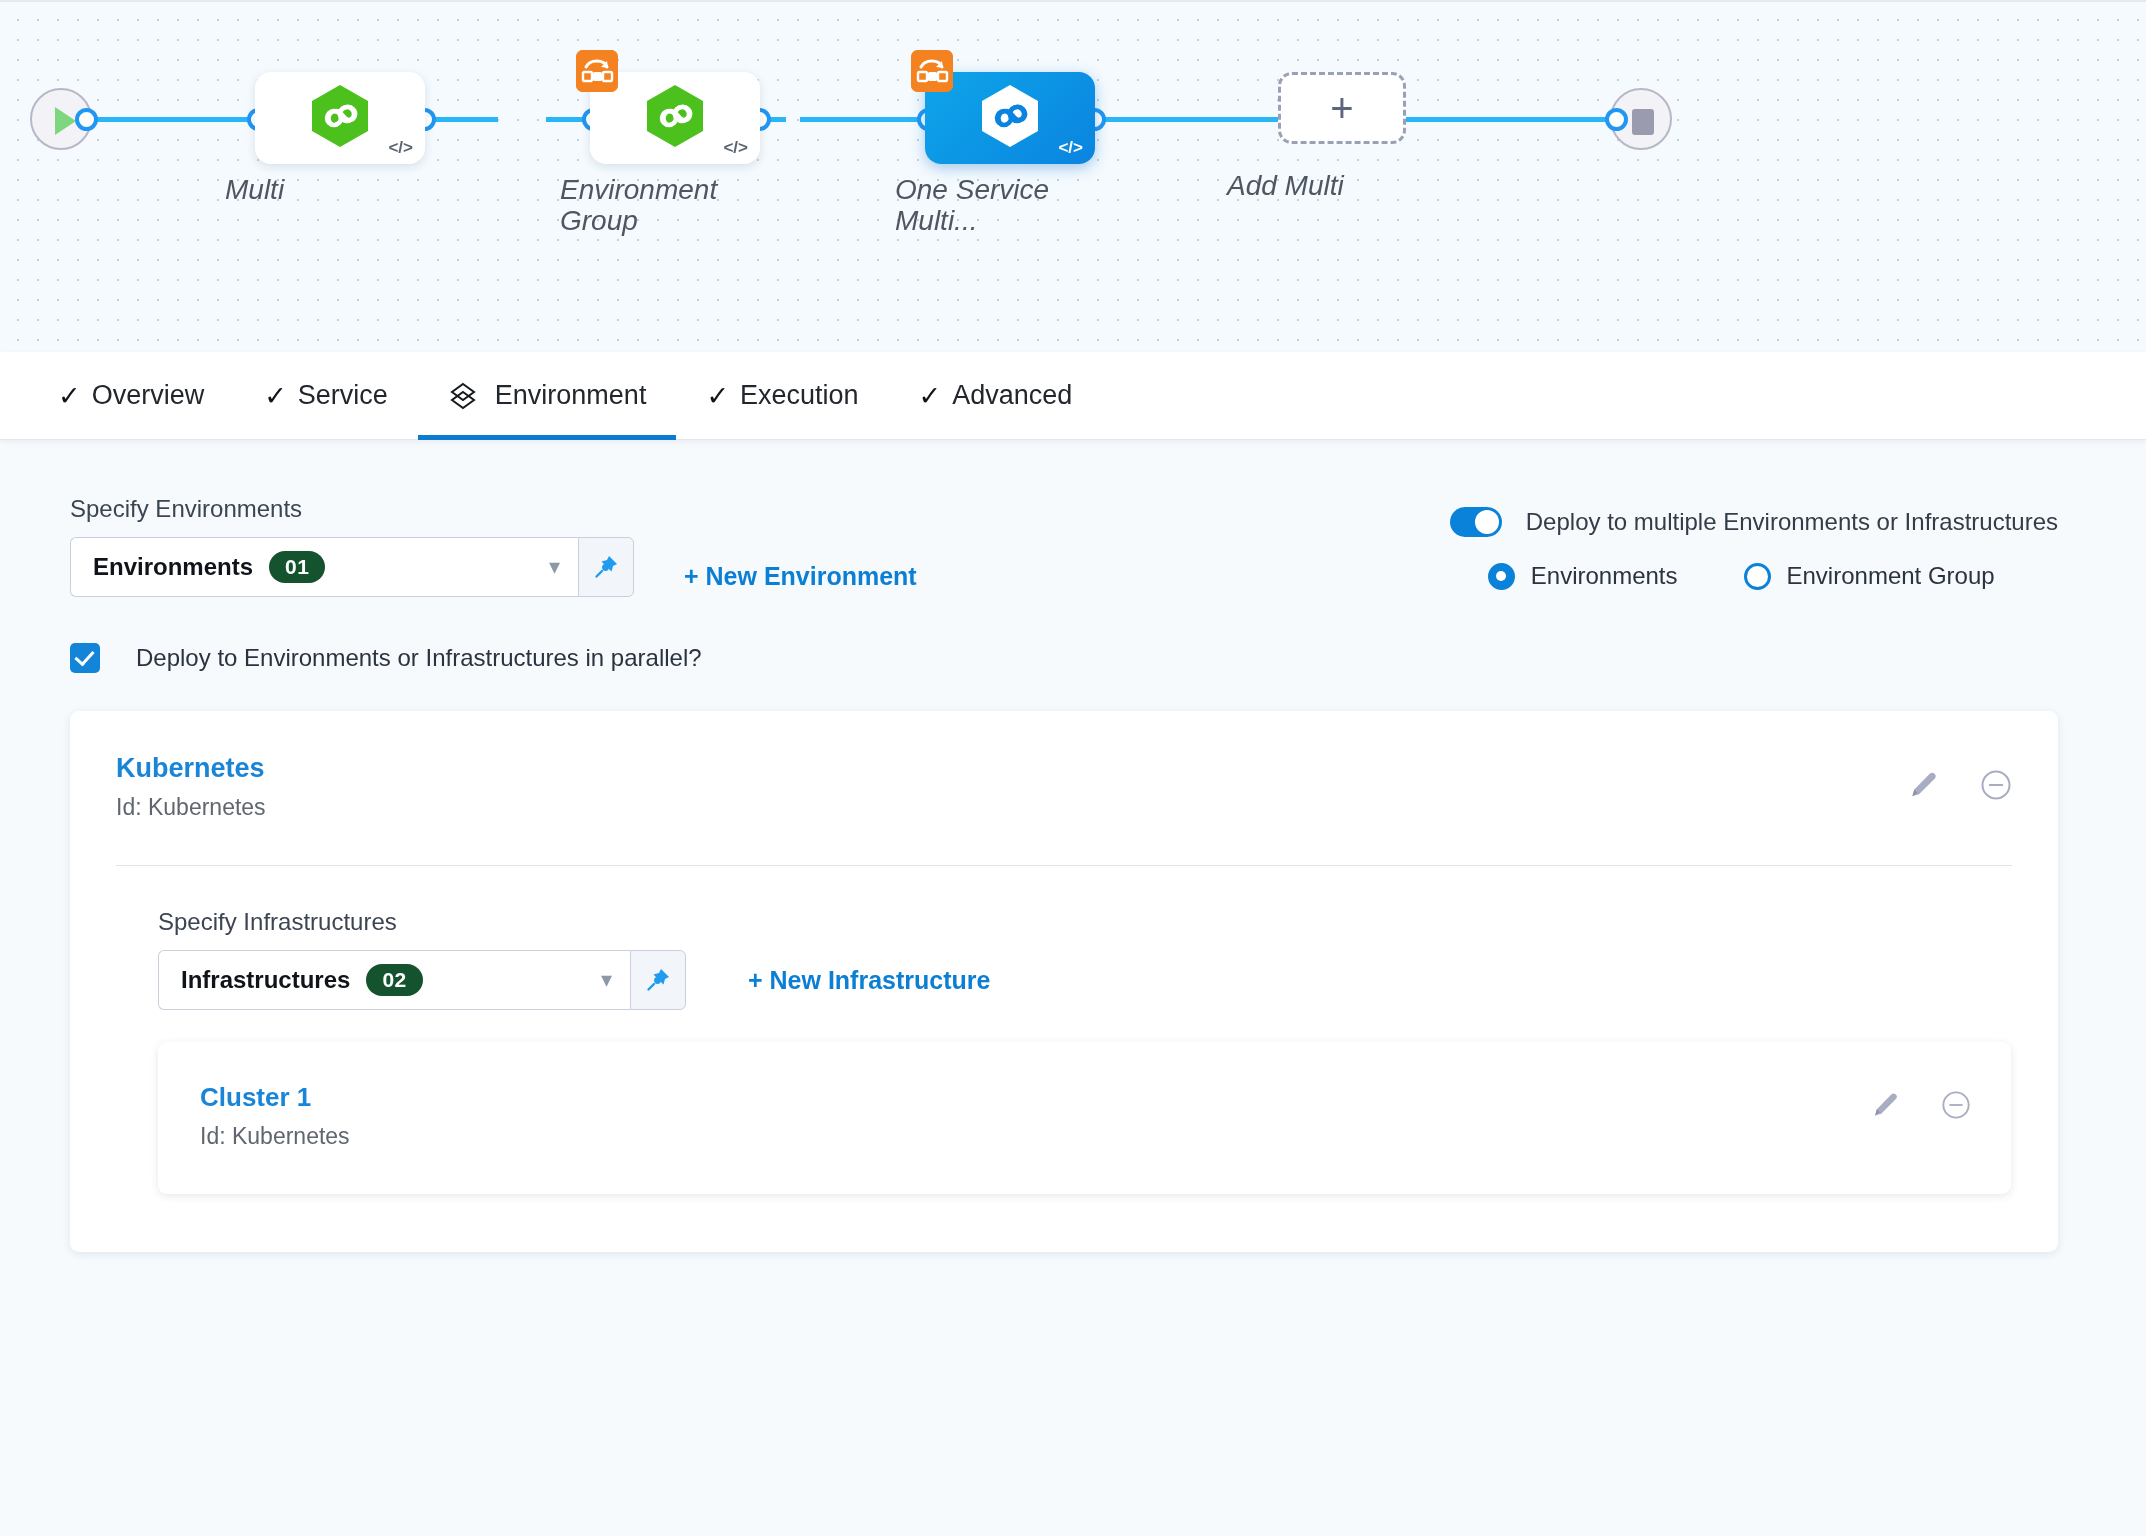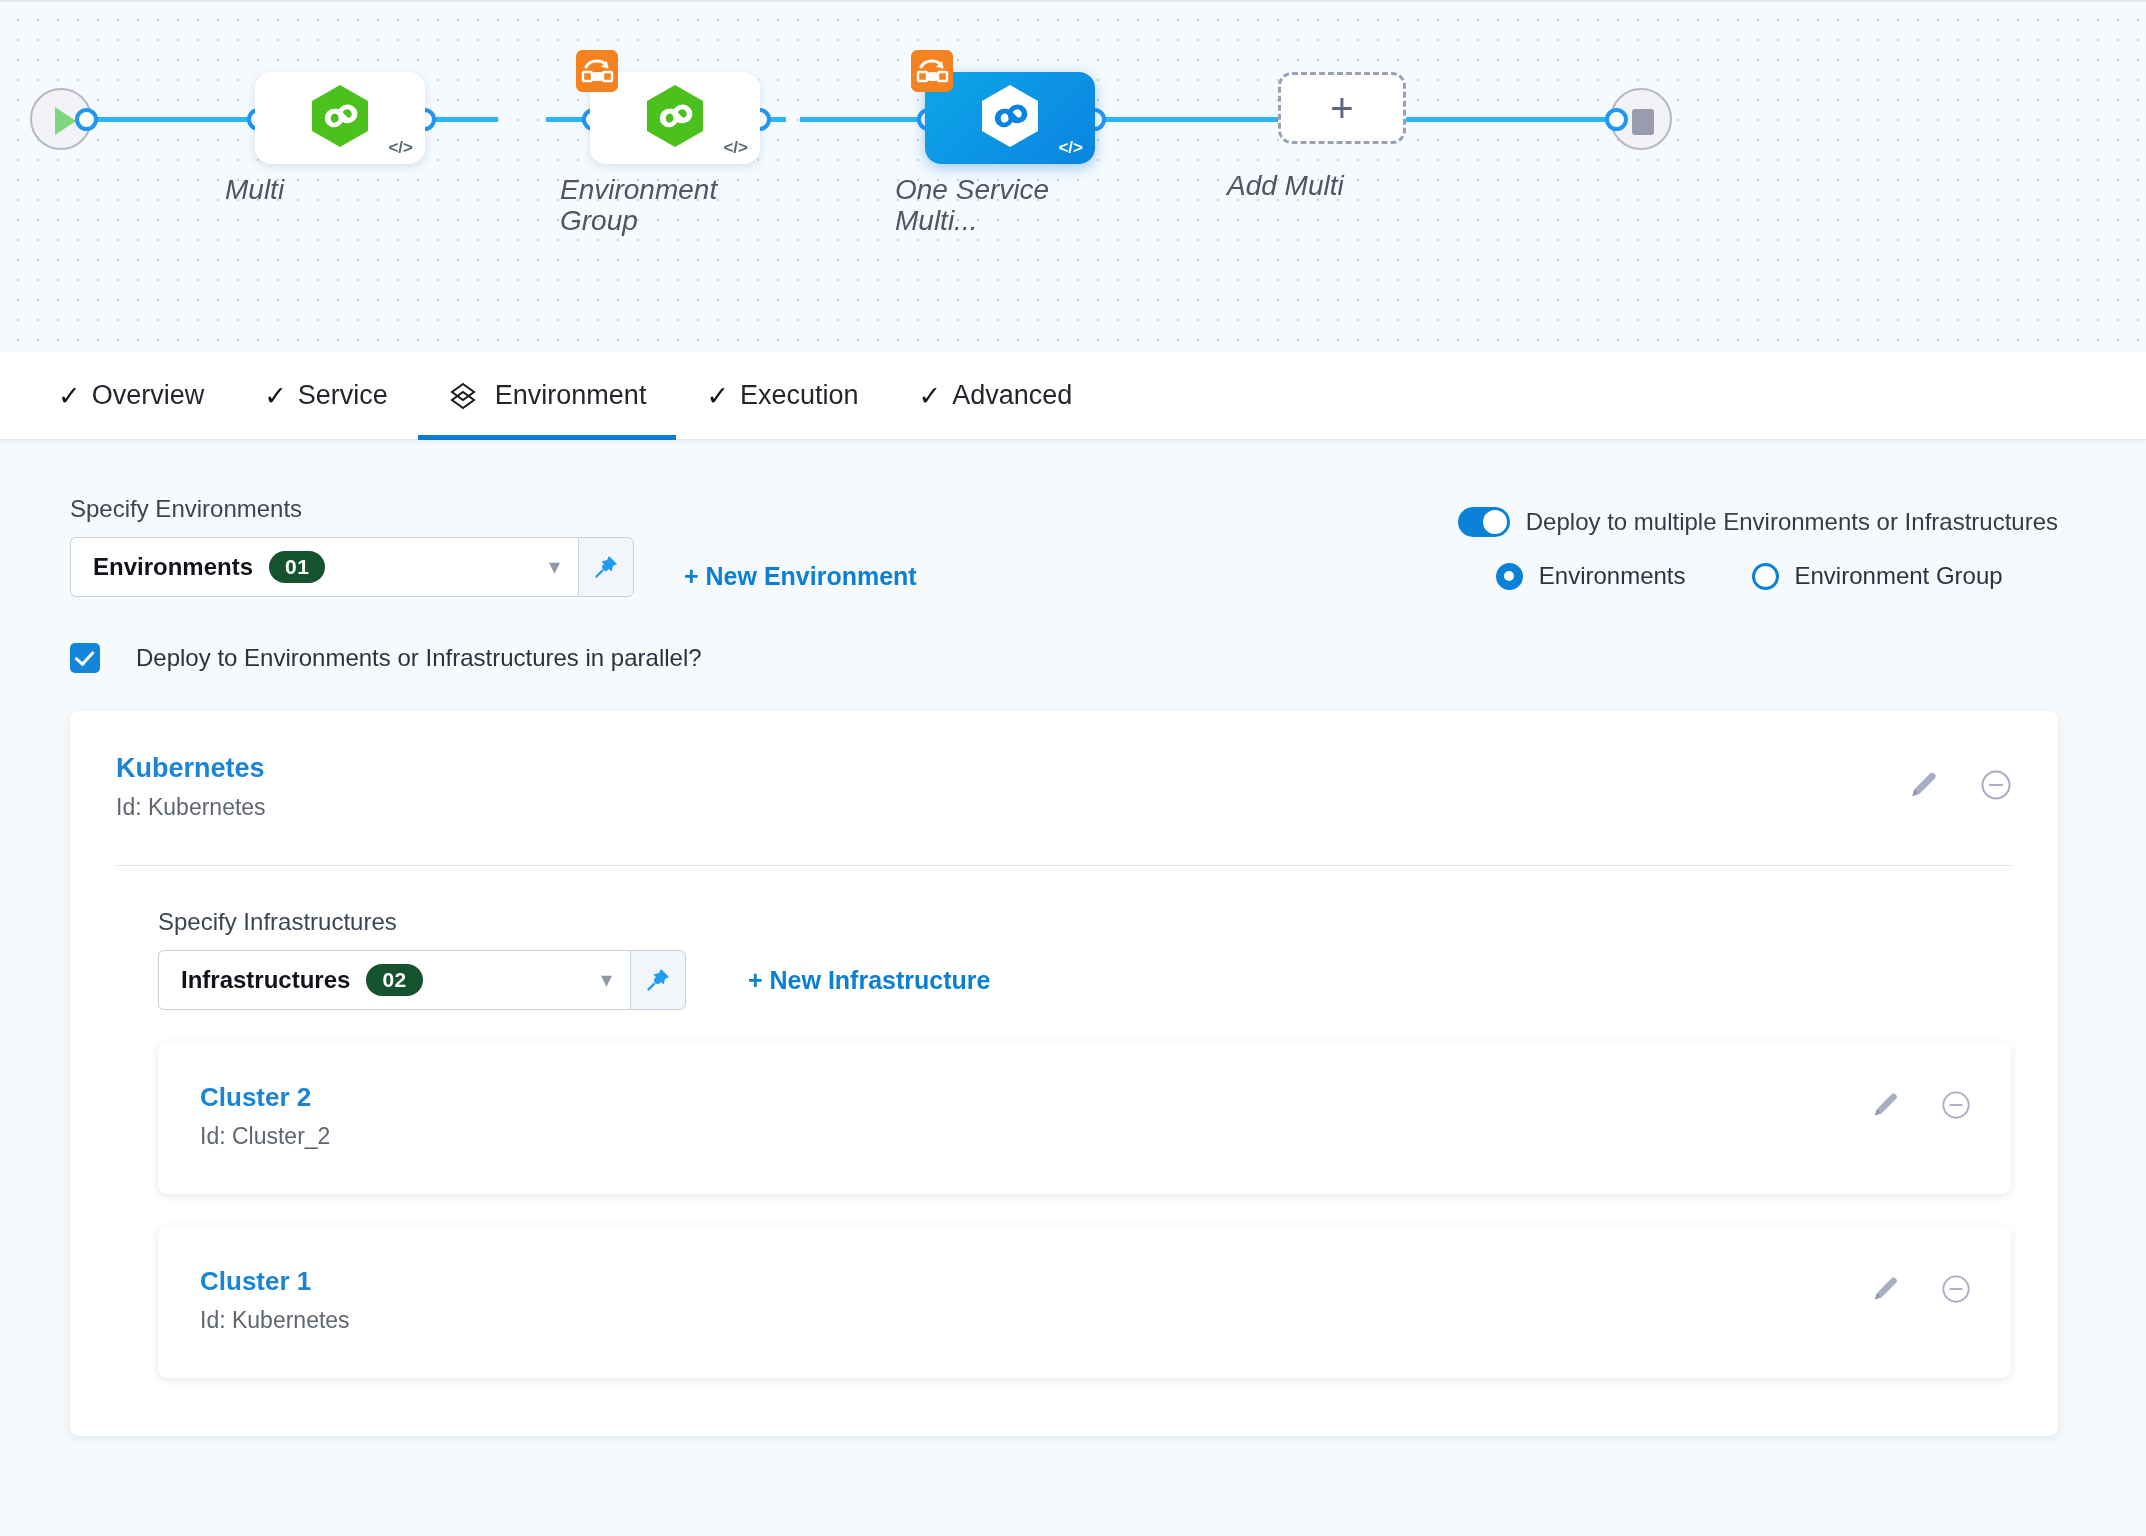--- a/index.html
+++ b/index.html
@@ -174,21 +174,21 @@
     border-radius: 0 6px 6px 0;
     display:flex; align-items:center; justify-content:center;
   }
   .link-blue {
     font-size: 25px; color: #0b7fd4; font-weight: 700;
     margin-left: 50px; align-self: center; cursor: pointer;
     padding-top: 18px;
   }
 
   .right-ctl { text-align: left; padding-top: 12px; }
-  .toggle-row { display:flex; align-items:center; gap: 16px; }
+  .toggle-row { display:flex; align-items:center; gap: 24px; }
   .switch {
     width: 52px; height: 30px; border-radius: 15px;
     background: #0b82d9; position: relative; flex: none;
   }
   .switch .knob {
     position:absolute; right: 3px; top: 3px;
     width: 24px; height: 24px; border-radius: 50%;
     background:#fff;
   }
   .toggle-text { font-size: 24px; color: #343c48; }
@@ -470,40 +470,20 @@
                 <path d="M16 2 L24 10 L20 12 L18.5 17.5 L8.5 7.5 L14 6 Z" fill="#1f9bf0"></path>
                 <path d="M9 17 L3.5 22.5" stroke="#1f9bf0" stroke-width="2.4" stroke-linecap="round"></path>
                 <circle cx="12.5" cy="13.5" r="3.4" fill="#1f9bf0"></circle>
               </svg>
             </span>
           </div>
         </div>
         <span class="infra-link">+ New Infrastructure</span>
       </div>
 
-      <div class="cluster-card">
-        <div>
-          <div class="cluster-title">Cluster 2</div>
-          <div class="cluster-sub">Id: Cluster_2</div>
-        </div>
-        <div class="cluster-acts">
-          <span class="icon-btn">
-            <svg width="28" height="28" viewBox="0 0 30 30">
-              <path d="M22 3.5 a3.5 3.5 0 0 1 4.9 4.9 L11 24.3 L4.4 26.2 L6.3 19.6 Z" fill="#a8adc2"></path>
-              <path d="M4.4 26.2 L6.3 19.6 L9.5 22.8 Z" fill="#8c92ab"></path>
-            </svg>
-          </span>
-          <span class="icon-btn">
-            <svg width="30" height="30" viewBox="0 0 32 32">
-              <circle cx="16" cy="16" r="13.5" fill="none" stroke="#a8adc2" stroke-width="2"></circle>
-              <line x1="9" y1="16" x2="23" y2="16" stroke="#a8adc2" stroke-width="2"></line>
-            </svg>
-          </span>
-        </div>
-      </div>
 
       <div class="cluster-card">
         <div>
           <div class="cluster-title">Cluster 1</div>
           <div class="cluster-sub">Id: Kubernetes</div>
         </div>
         <div class="cluster-acts">
           <span class="icon-btn">
             <svg width="28" height="28" viewBox="0 0 30 30">
               <path d="M22 3.5 a3.5 3.5 0 0 1 4.9 4.9 L11 24.3 L4.4 26.2 L6.3 19.6 Z" fill="#a8adc2"></path>

